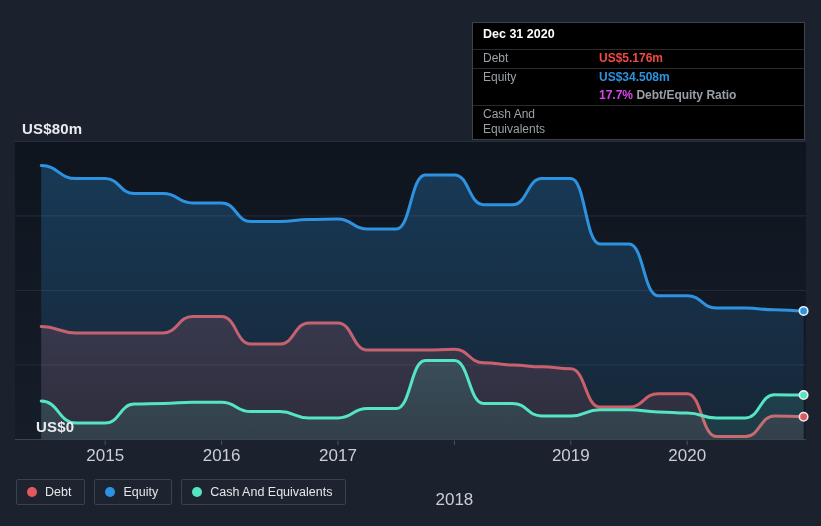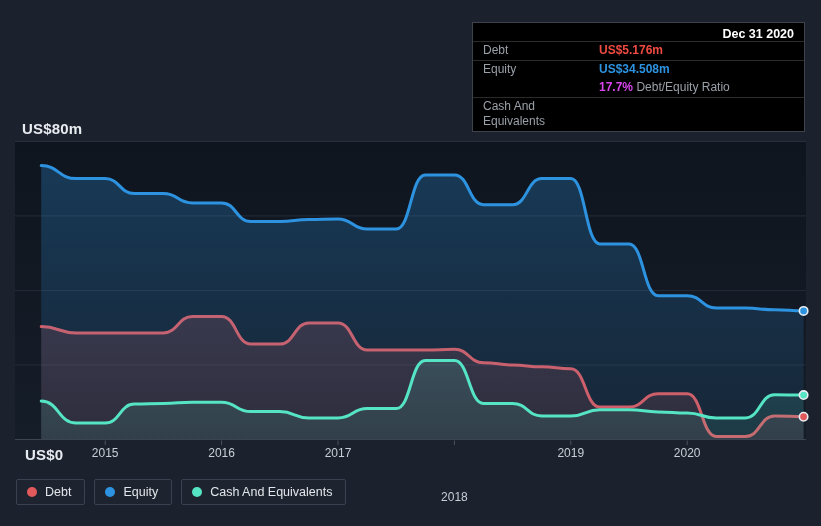--- a/index.html
+++ b/index.html
@@ -7,42 +7,42 @@
     position:relative;width:821px;height:526px;overflow:hidden;
     background:#1b222d;font-family:"Liberation Sans",sans-serif;
     -webkit-font-smoothing:antialiased;
   }
   #chart-svg{position:absolute;left:0;top:0;}
   .axis-label{
     position:absolute;color:#e8ebf0;font-size:15px;font-weight:bold;
     letter-spacing:.2px;
   }
   .x-year{
-    position:absolute;color:#c9ced6;font-size:12px;width:48px;text-align:center;
+    position:absolute;color:#c9ced6;font-size:17px;width:48px;text-align:center;
     top:446px;
   }
   
   #tooltip{
     position:absolute;left:472px;top:22px;width:333px;
     background:#000;border:1px solid #3e434b;box-sizing:border-box;
     font-size:12px;color:#9aa0a8;
   }
   #tooltip .tt-title{
     color:#fff;font-weight:bold;font-size:12.5px;
-    padding:4px 10px 0 10px;border-bottom:1px solid #2b2b2b;text-align:right;
+    padding:4px 10px 8px 10px;border-bottom:1px solid #2b2b2b;
   }
   .tt-row{
     display:grid;grid-template-columns:116px auto;align-items:start;
     padding:1px 10px 2px 10px;line-height:15px;
   }
   .tt-row.sep{border-bottom:1px solid #2b2b2b;}
   .tt-label{color:#9aa0a8;}
   .tt-value{font-weight:bold;}
   .tt-ratio-num{color:#d946ef;font-weight:bold;}
-  .tt-ratio-label{color:#9aa0a8;font-weight:normal;}
+  .tt-ratio-label{color:#9aa0a8;font-weight:bold;}
   
   #legend{
     position:absolute;left:16px;top:479px;display:flex;gap:9px;
   }
   .legend-pill{
     display:flex;align-items:center;gap:8px;
     border:1px solid #3a4150;border-radius:2px;
     padding:5px 13px 5px 10px;cursor:pointer;background:rgba(255,255,255,0.01);
   }
   .legend-pill .dot{
@@ -93,21 +93,21 @@
       <line x1="338" x2="338" y1="440.5" y2="445" stroke="#4a5361" stroke-width="1"></line>
       <line x1="454.40000000000003" x2="454.40000000000003" y1="440.5" y2="445" stroke="#4a5361" stroke-width="1"></line>
       <line x1="570.8000000000001" x2="570.8000000000001" y1="440.5" y2="445" stroke="#4a5361" stroke-width="1"></line>
       <line x1="687.2" x2="687.2" y1="440.5" y2="445" stroke="#4a5361" stroke-width="1"></line>
       <circle cx="803.6000000000001" cy="416.731085" r="4.2" fill="#e2595c" stroke="#e9eef3" stroke-width="1.6"></circle>
       <circle cx="803.6000000000001" cy="310.905938" r="4.2" fill="#2d93e0" stroke="#e9eef3" stroke-width="1.6"></circle>
       <circle cx="803.6000000000001" cy="395.0391285" r="4.2" fill="#55e4c4" stroke="#e9eef3" stroke-width="1.6"></circle>
     </svg>
 
   <div class="axis-label" style="left:22px;top:120px;">US$80m</div>
-  <div class="axis-label" style="left:25px;top:418px;margin-top:28px;">US$0</div>
+  <div class="axis-label" style="left:36px;top:418px;">US$0</div>
 
   <div id="x-axis-labels">
       <div class="x-year" style="left: 81.2px;">2015</div>
       <div class="x-year" style="left: 197.6px;">2016</div>
       <div class="x-year" style="left: 314px;">2017</div>
       <div class="x-year" style="left: 430.4px; margin-top: 44px;">2018</div>
       <div class="x-year" style="left: 546.8px;">2019</div>
       <div class="x-year" style="left: 663.2px;">2020</div>
     </div>
 

